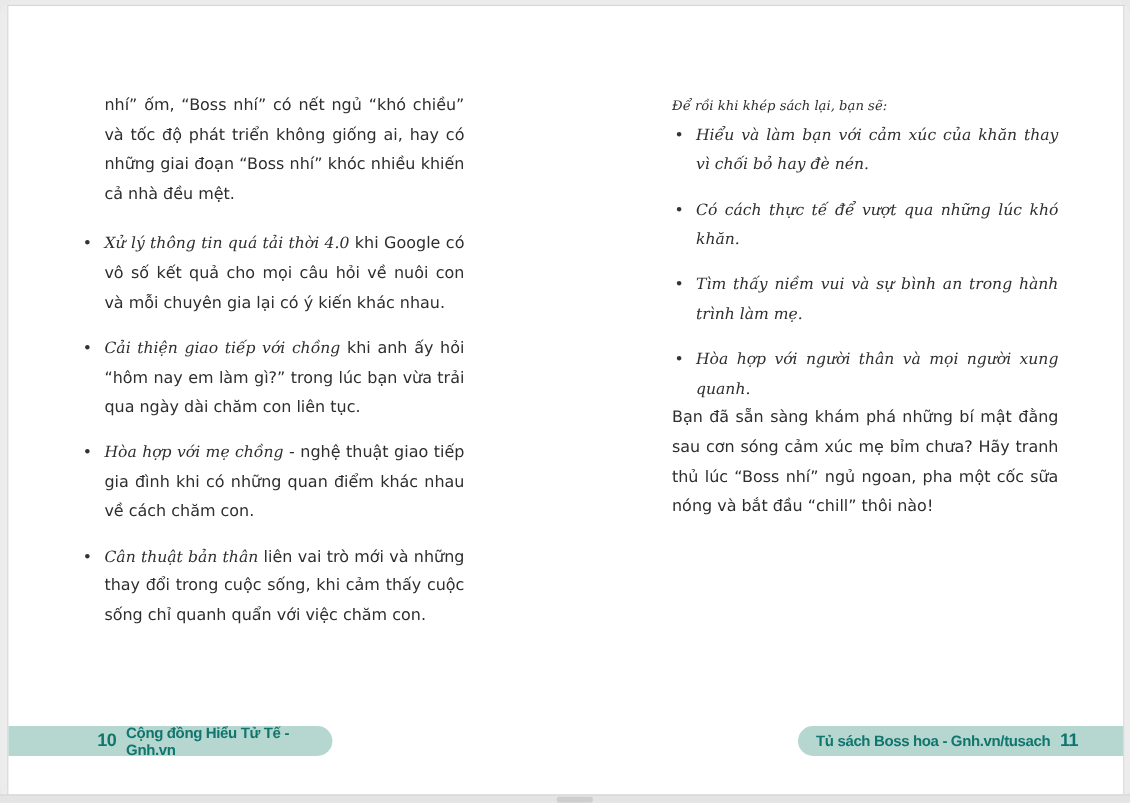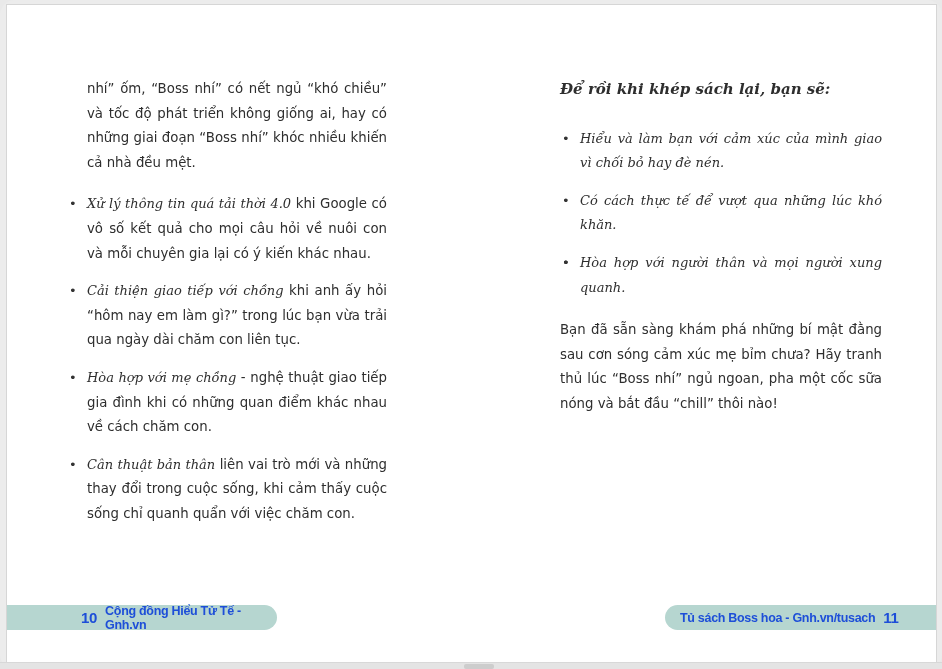--- a/index.html
+++ b/index.html
@@ -36,26 +36,26 @@
     ul.bullets { list-style: none; }
     ul.bullets li { position: relative; padding-left: 0; }
     .page.right ul.bullets li { padding-left: 20px; }
     ul.bullets li .dot {
       position: absolute; left: -18px; top: 0; font-size: 13px; color: #333;
     }
     .page.right ul.bullets li .dot { left: 2px; }
     ul.bullets li + li { margin-top: 13px; }
 
     .it { font-style: italic; font-family: "DejaVu Serif", serif; font-size: 13px; }
-    .heading { font-weight: bold; font-style: italic; font-family: "DejaVu Serif", serif; font-size: 15px; margin-bottom: 25px; }
-    .right-intro { margin-top: 18px; }
+    .heading { font-weight: normal; font-style: italic; font-family: "DejaVu Serif", serif; font-size: 11px; margin-bottom: 0; }
+    .right-intro { }
 
     .footer-bar {
       position: absolute; top: 600px; height: 25px; background: #b6d6d0;
-      color: #1d4ed8; font-family: "Liberation Sans", sans-serif;
+      color: #0f766e; font-family: "Liberation Sans", sans-serif;
       font-size: 12.5px; font-weight: bold; display: flex; align-items: center;
       letter-spacing: -0.3px;
     }
     .footer-bar.left { left: -2px; width: 272px; border-radius: 0 13px 13px 0; padding-left: 76px; }
     .footer-bar.right { left: 658px; width: 280px; border-radius: 13px 0 0 13px; padding-left: 15px; }
     .page-num { font-size: 15px; font-weight: bold; margin: 0 8px; }
     .footer-bar.left .page-num { margin-left: 0; }
 
     .bottom-track {
       position: absolute; left: 0; top: 662px; width: 942px; height: 7px; background: #e4e4e4;
@@ -95,28 +95,29 @@
         </ul>
       </div>
     </div>
 
     <div class="page right">
       <div class="col">
         <p class="heading">Để rồi khi khép sách lại, bạn sẽ:</p>
         <ul class="bullets">
           <li>
             <span class="dot">•</span>
-            <span class="it">Hiểu và làm bạn với cảm xúc của mình giao vì chối bỏ hay đè nén.</span>
+            <span class="it">Hiểu và làm bạn với cảm xúc của khăn thay vì chối bỏ hay đè nén.</span>
           </li>
           <li>
             <span class="dot">•</span>
             <span class="it">Có cách thực tế để vượt qua những lúc khó khăn.</span>
           </li>
           <li>
             <span class="dot">•</span>
+            <span class="it">Tìm thấy niềm vui và sự bình an trong hành trình làm mẹ.</span>
           </li>
           <li>
             <span class="dot">•</span>
             <span class="it">Hòa hợp với người thân và mọi người xung quanh.</span>
           </li>
         </ul>
         <p class="para right-intro">Bạn đã sẵn sàng khám phá những bí mật đằng sau cơn sóng cảm xúc mẹ bỉm chưa? Hãy tranh thủ lúc “Boss nhí” ngủ ngoan, pha một cốc sữa nóng và bắt đầu “chill” thôi nào!</p>
       </div>
     </div>
 

